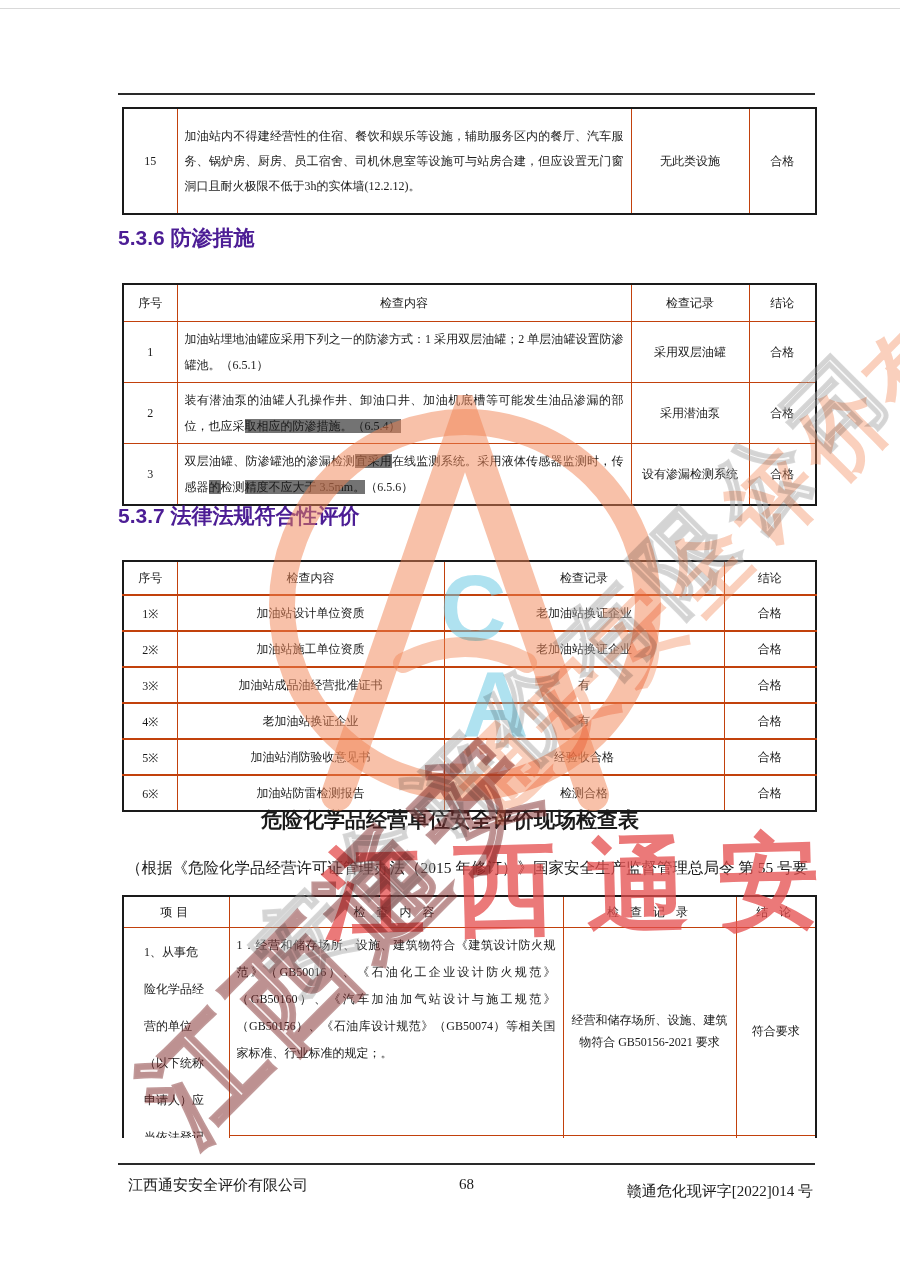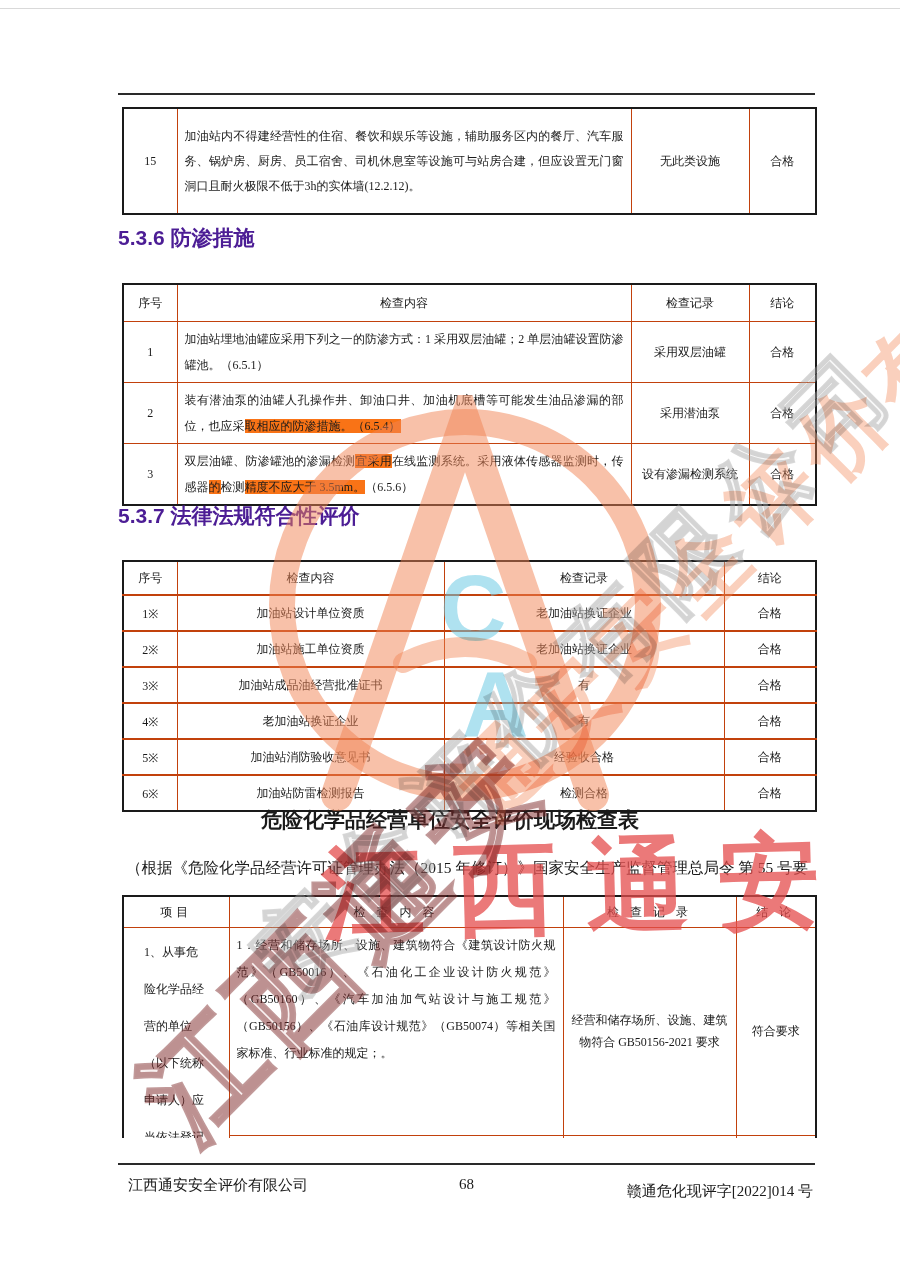--- a/index.html
+++ b/index.html
@@ -53,21 +53,21 @@
   .big-title { position:absolute; left:0; top:806px; width:900px; text-align:center;
     font-family:"Liberation Sans","DejaVu Sans",sans-serif; font-weight:bold; font-size:21px; }
   .intro1 { position:absolute; left:126px; top:858px; width:688px; font-size:15.5px; text-align:justify; }
   .intro2 { position:absolute; left:0; top:900px; width:900px; text-align:center; font-size:15.5px; }
 
   .footer { position:absolute; left:118px; top:1176px; width:697px; font-size:15px; }
   .footer .f-left  { position:absolute; left:10px; top:0; }
   .footer .f-page  { position:absolute; left:0; top:0; width:697px; text-align:center; }
   .footer .f-right { position:absolute; right:2px; top:6px; }
 
-  .hl { background:#f97316; }
+  .hl { background:#737373; }
 
   
   .watermarks { position:absolute; inset:0; pointer-events:none; z-index:5; }
   .wm { position:absolute; mix-blend-mode:multiply; white-space:nowrap; }
   .wm-logo-svg { left:255px; top:395px; }
   .wm-cyan { font-family:"Liberation Sans","DejaVu Sans",sans-serif; font-weight:bold;
     color:rgba(110,203,228,0.55); }
   .wm-cyan-c { left:440px; top:556px; font-size:92px; }
   .wm-cyan-a { left:462px; top:652px; font-size:92px; }
   .wm-gray { left:225px; top:930px; font-size:94px; letter-spacing:14px; font-weight:bold;

